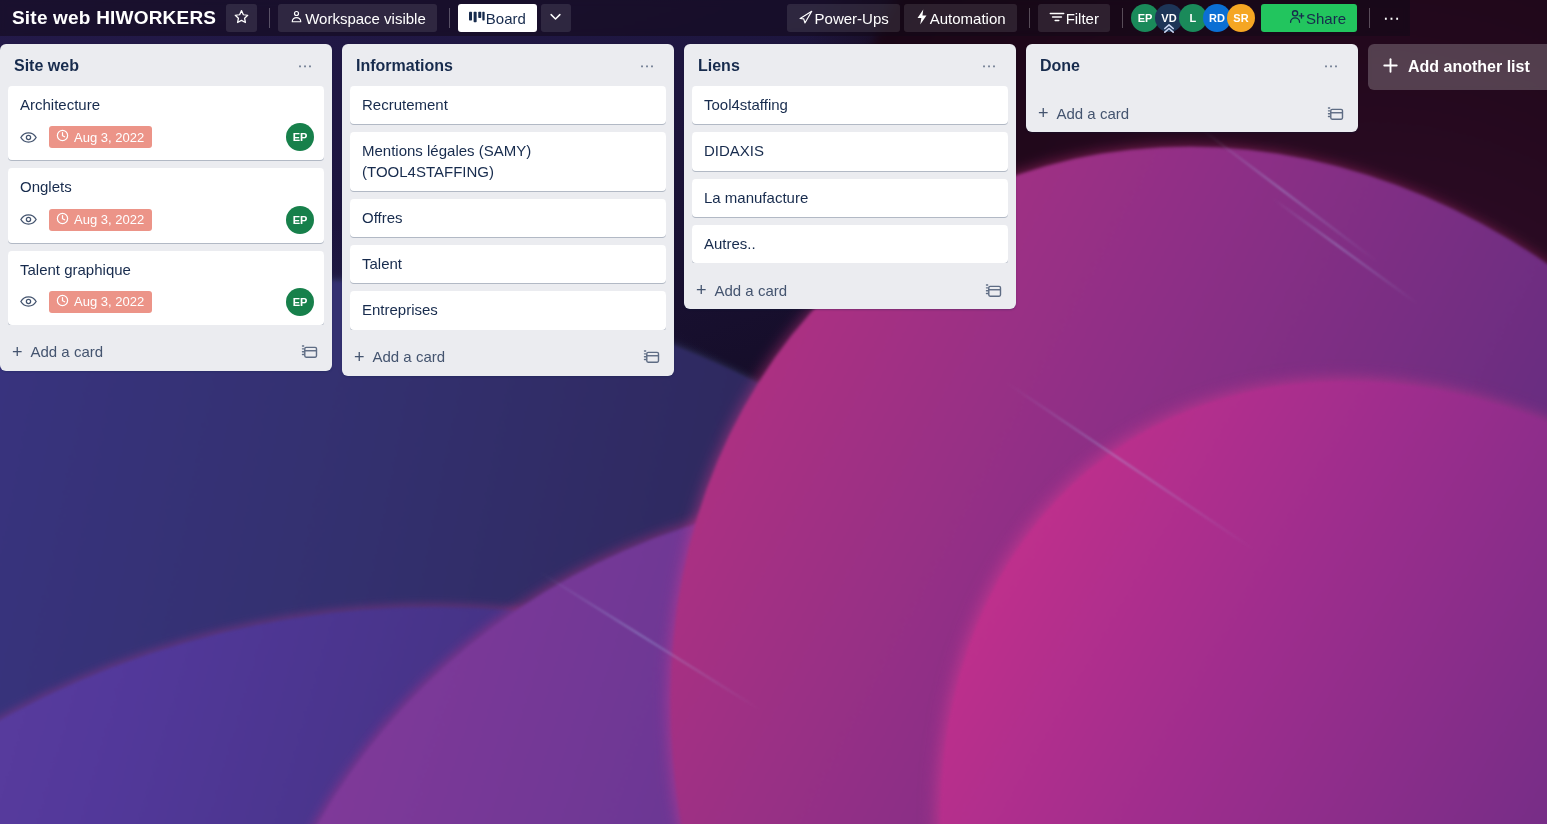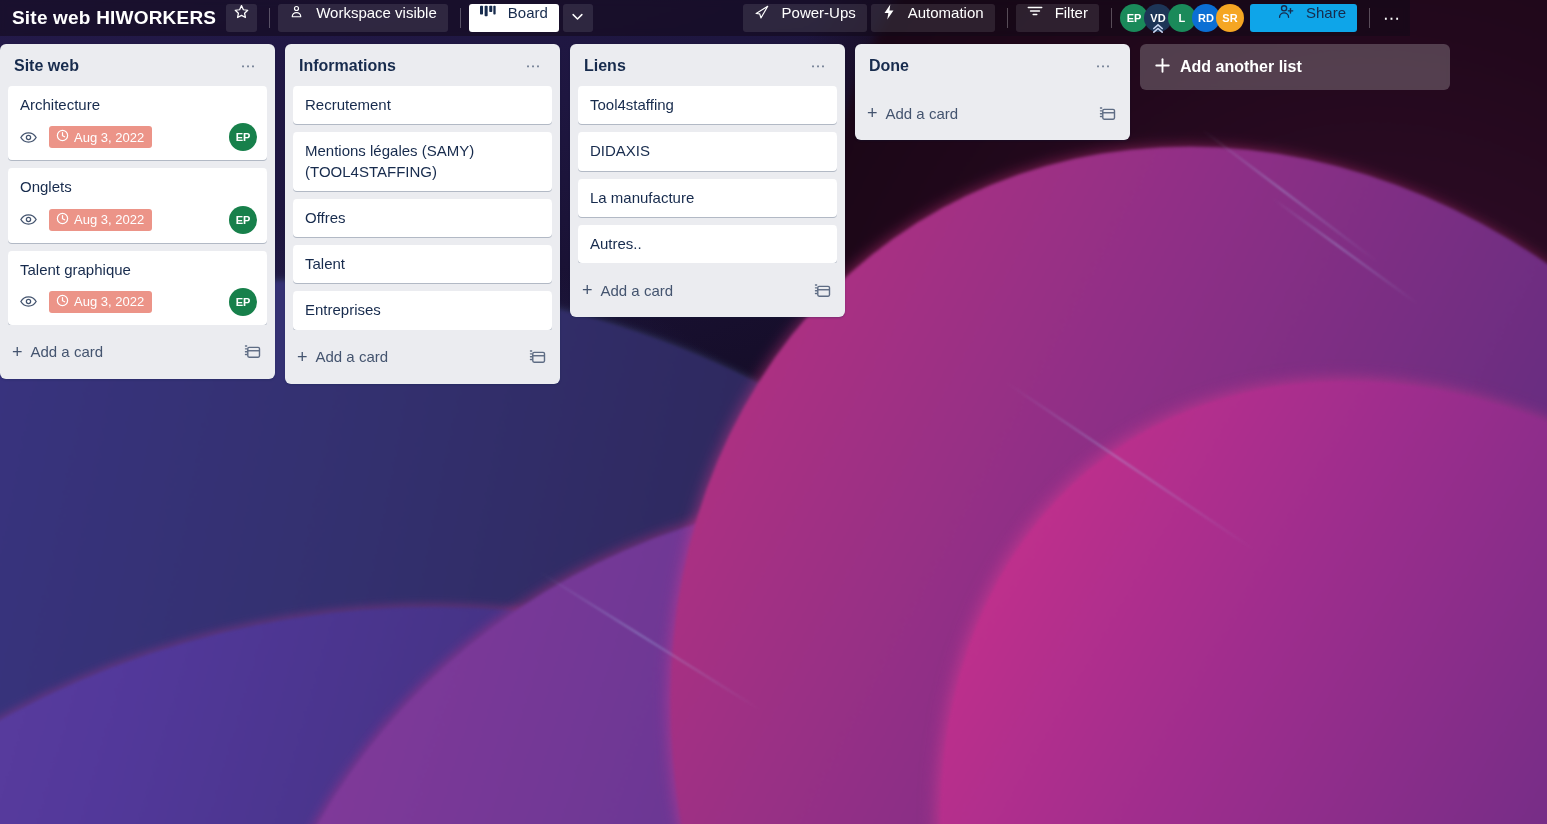--- a/index.html
+++ b/index.html
@@ -102,22 +102,22 @@
   .board-title {
     font-size: 19px;
     font-weight: bold;
     color: #ffffff;
     padding: 0 10px 0 12px;
     letter-spacing: .2px;
   }
   .tb-btn {
     height: 28px;
     display: inline-flex;
-    align-items: flex-start;
-    gap: 12px;
+    align-items: center;
+    gap: 1px;
     padding: 0 11px;
     border-radius: 3px;
     font-size: 15px;
     color: #ffffff;
     background: rgba(255,255,255,0.10);
     cursor: pointer;
     margin-right: 4px;
   }
   .tb-btn.icon-only { padding: 0 8px; }
   .tb-sep {
@@ -125,21 +125,21 @@
     background: rgba(255,255,255,.28);
     margin: 0 8px;
     flex: none;
   }
   .tb-btn.active-tab {
     background: #ffffff;
     color: #172b4d;
     font-weight: normal;
   }
   .tb-btn.white {
-    background: #0ea5e9;
+    background: #22c55e;
     color: #172b4d;
     padding-left: 28px;
   }
   .tb-chevron {
     width: 30px; height: 28px;
     display: inline-flex; align-items: center; justify-content: center;
     border-radius: 3px;
     background: rgba(255,255,255,0.10);
     cursor: pointer;
     margin-right: 4px;
@@ -178,25 +178,25 @@
     width: 1547px;
     height: 788px;
     display: flex;
     align-items: flex-start;
     padding: 8px 0 0 0;
     gap: 10px;
     z-index: 10;
   }
 
   .list {
-    width: 275px;
+    width: 332px;
     flex: none;
     background: #ebecf0;
     border-radius: 6px;
-    padding: 0 0 16px 0;
+    padding: 0 0 8px 0;
     max-height: 760px;
     display: flex;
     flex-direction: column;
     box-shadow: 0 1px 2px rgba(9,30,66,.25);
   }
   .list:first-child { margin-left: 0; }
 
   .list-header {
     display: flex;
     align-items: center;

